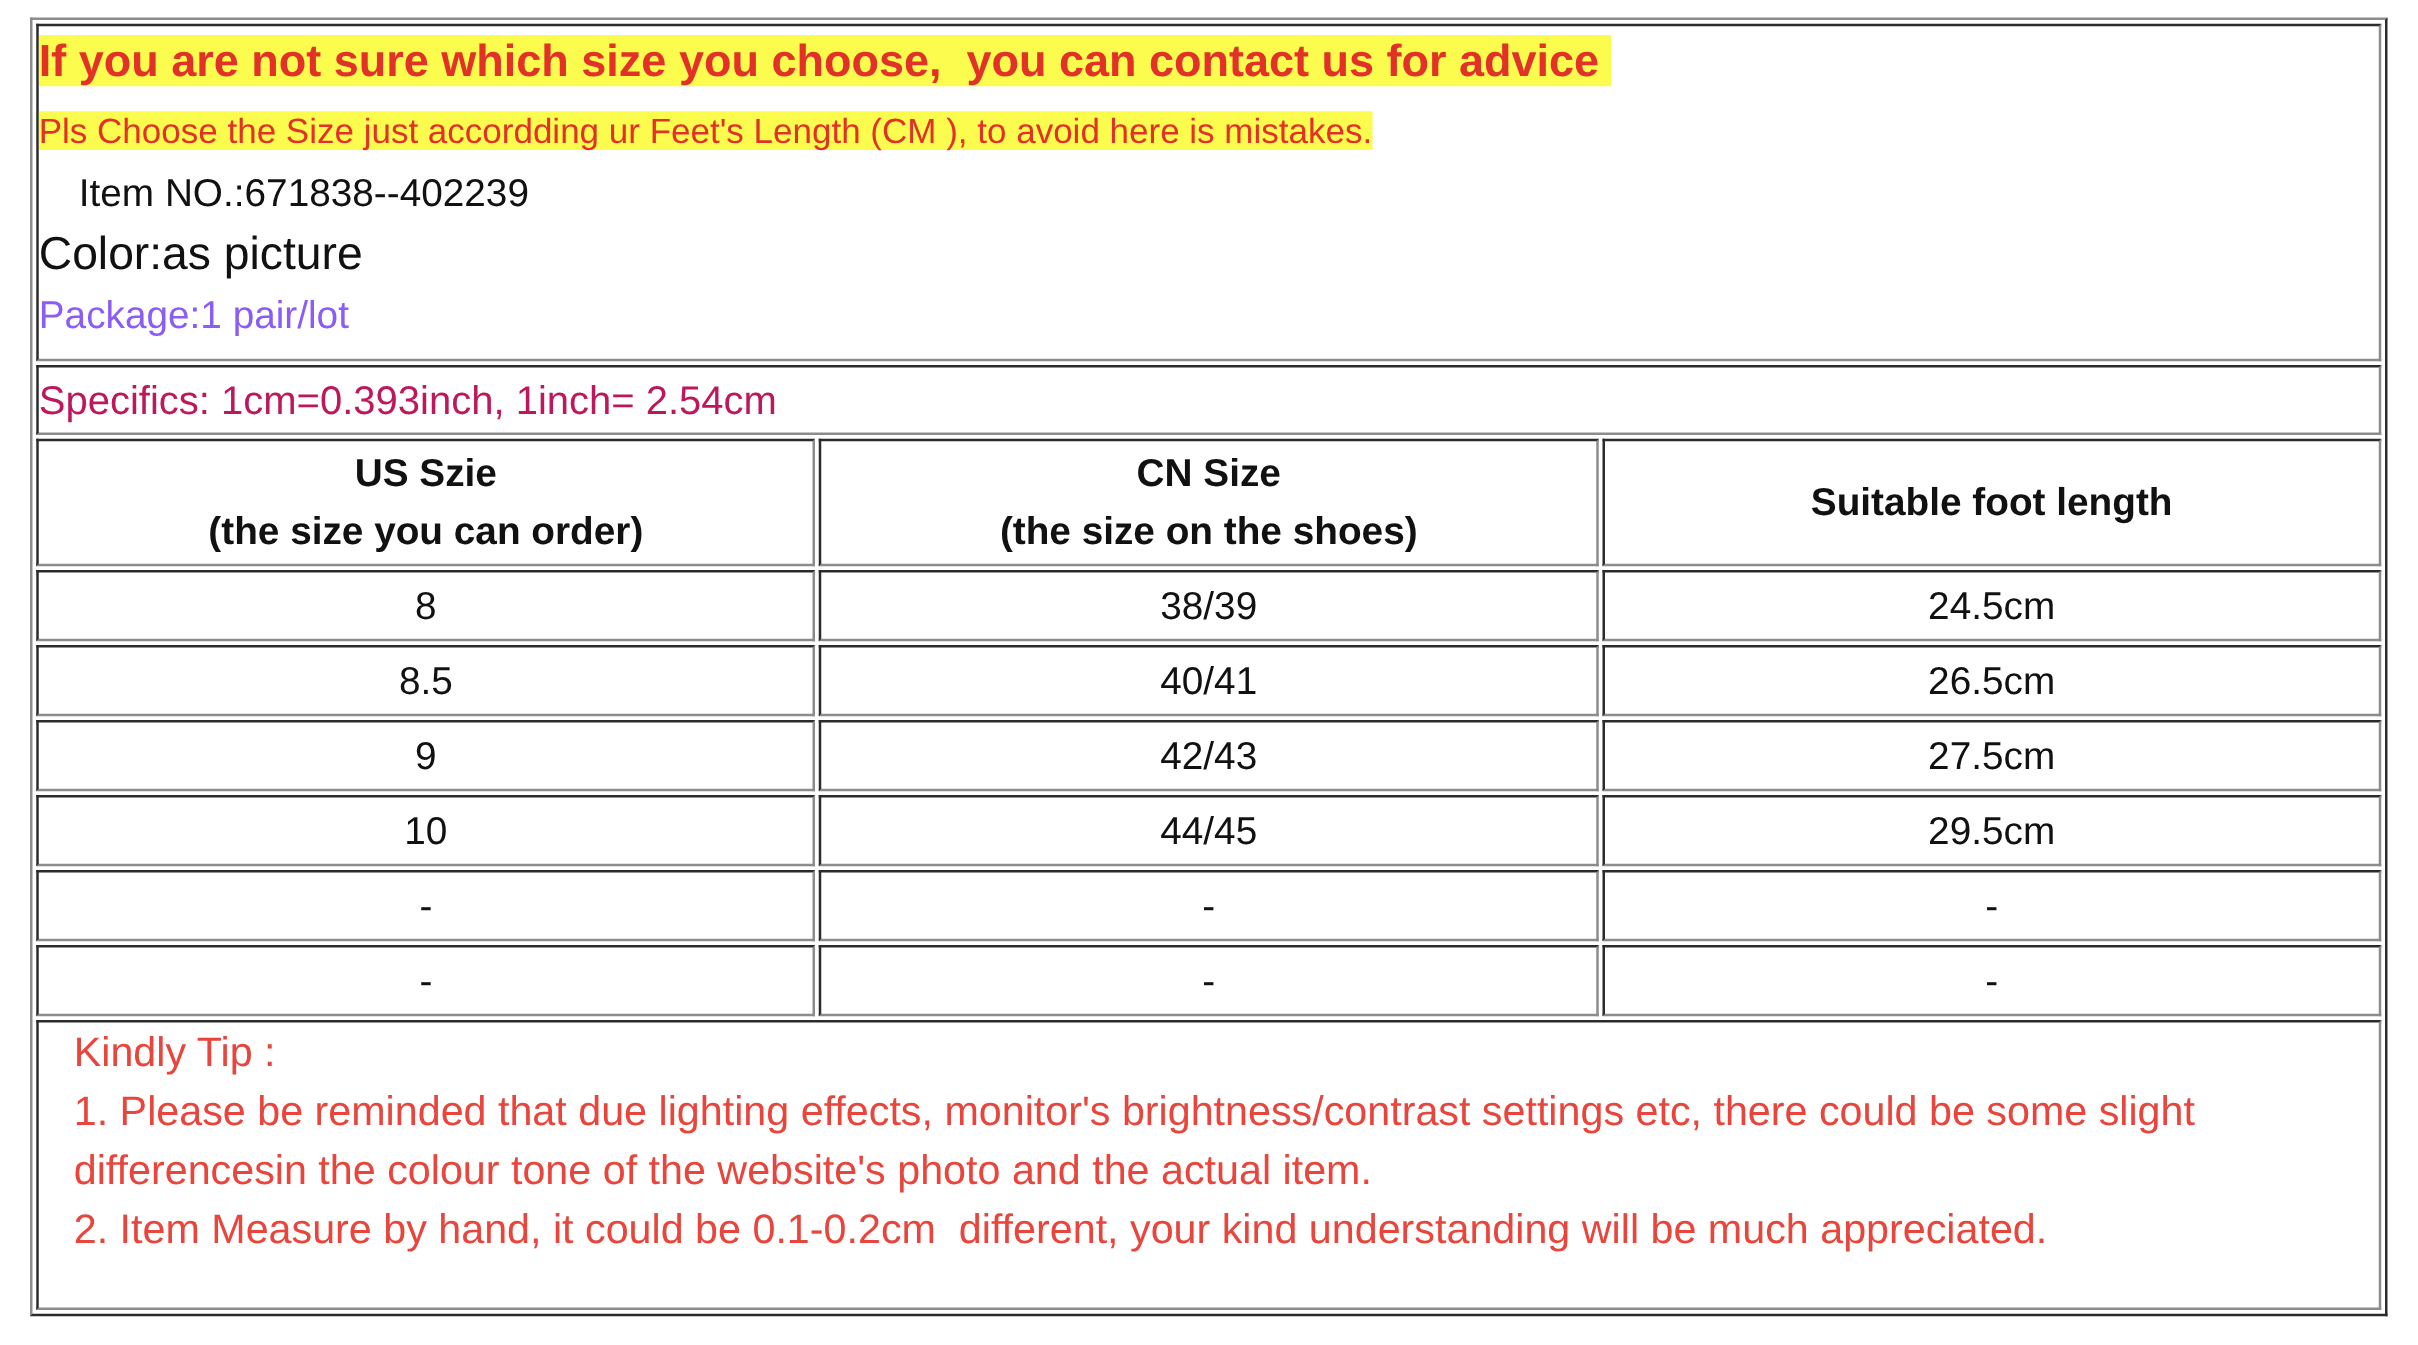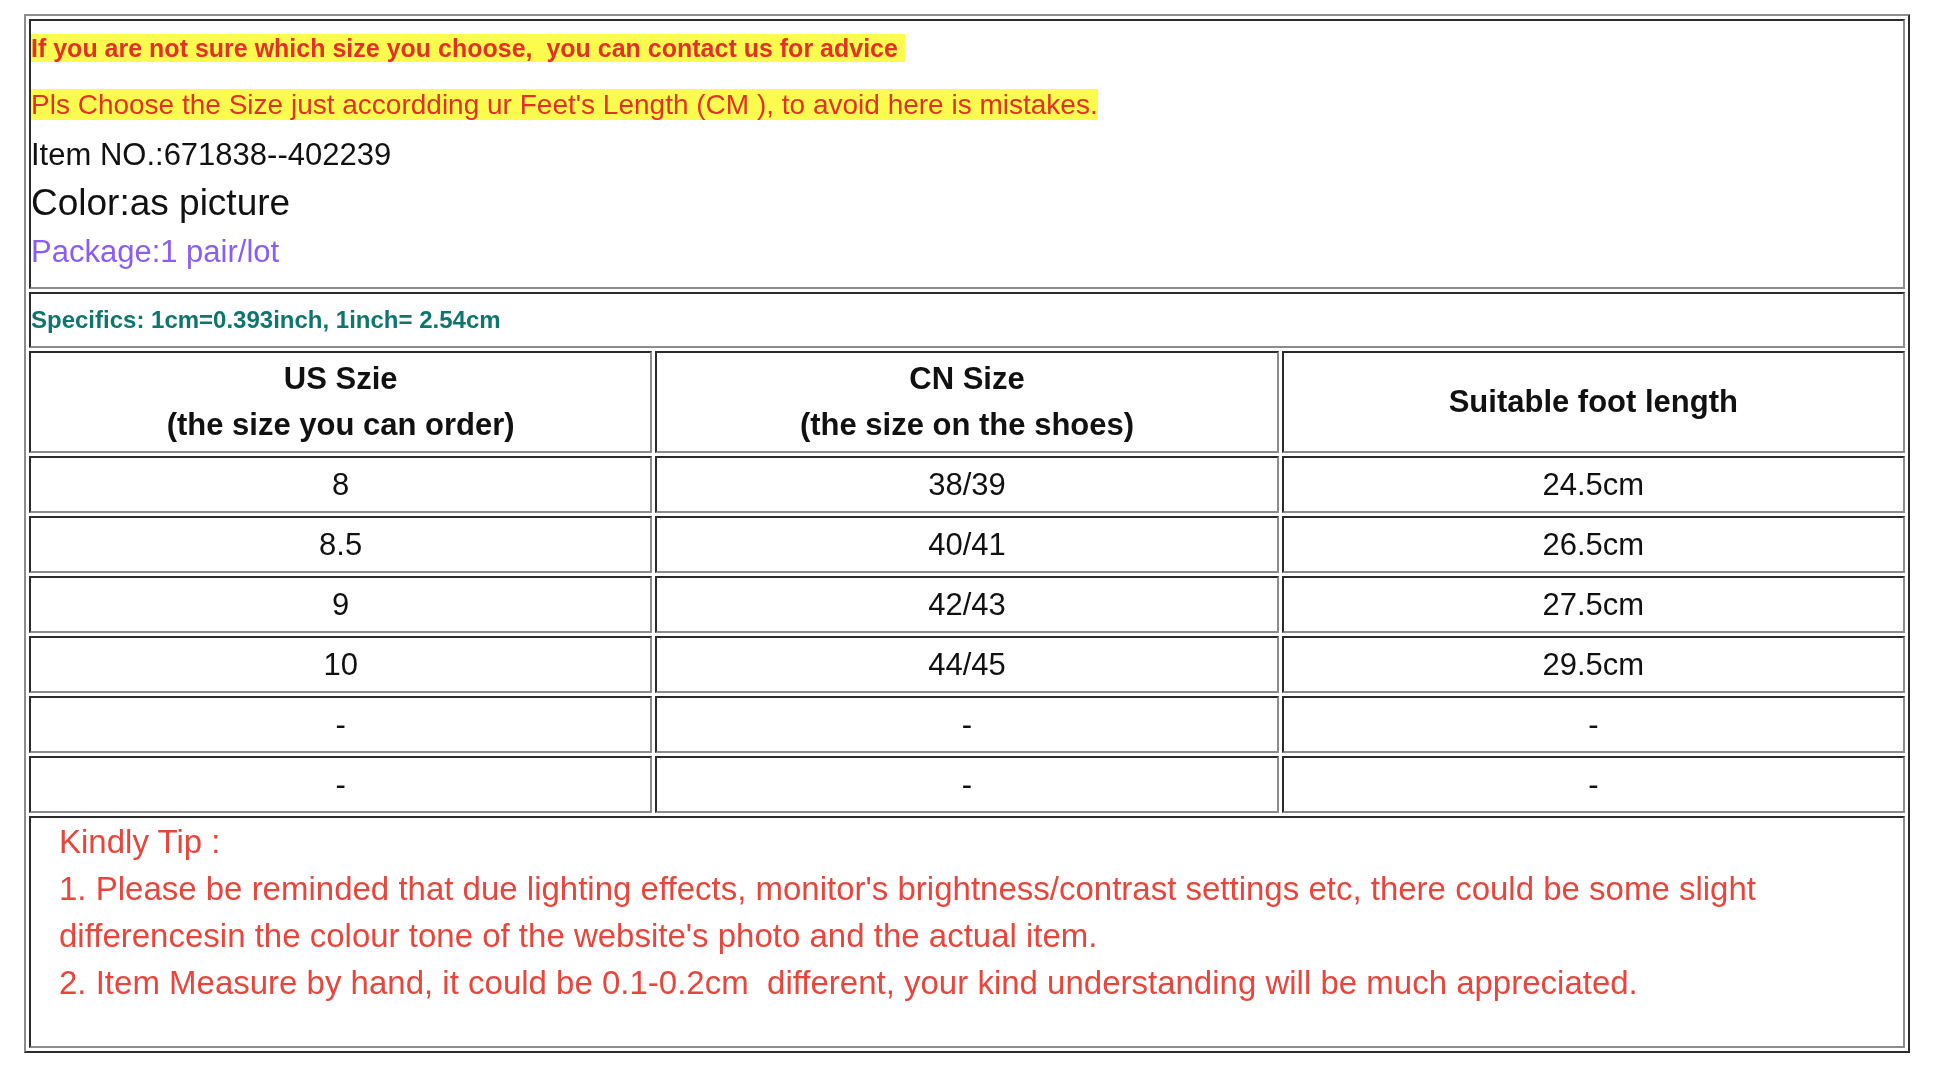--- a/index.html
+++ b/index.html
@@ -33,33 +33,33 @@
   .col2 { width: 34.6%; }
   .col3 { width: 30.4%; }
 
   .intro-cell { height: 266px; vertical-align: top; padding: 2px 4px 0 2px; }
   .hl-line { white-space: pre-wrap; }
   .hl {
     background: #fcfc4e;
     white-space: pre-wrap;
     box-decoration-break: clone;
   }
-  .l1 { font-size: 25px; font-weight: bold; color: #e23128; line-height: 55px; }
+  .l1 { font-size: 36px; font-weight: bold; color: #e23128; line-height: 55px; }
   .l2 { font-size: 28px; font-weight: normal; color: #e23128; line-height: 57px; }
-  .item-line    { font-size: 31px; line-height: 44px; color: #111111; }
+  .item-line    { font-size: 31px; line-height: 44px; color: #111111; padding-left: 32px; }
   .color-line   { font-size: 37px; line-height: 52px; color: #111111; }
   .package-line { font-size: 31px; line-height: 46px; color: #8b5cf6; }
 
   .specifics-cell {
     height: 52px;
     vertical-align: middle;
     padding-left: 4px;
-    font-size: 24px;
-    font-weight: bold;
-    color: #0f766e;
+    font-size: 32px;
+    font-weight: normal;
+    color: #be185d;
   }
 
   .hdr-cell {
     height: 98px;
     text-align: center;
     vertical-align: middle;
     font-size: 31px;
     color: #111111;
   }
   .hdr-title { font-weight: bold; }

